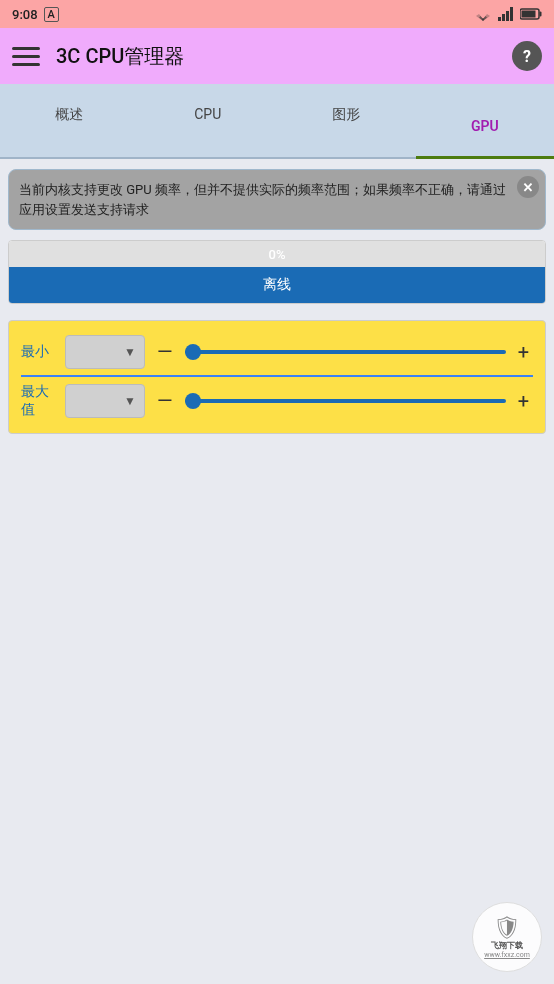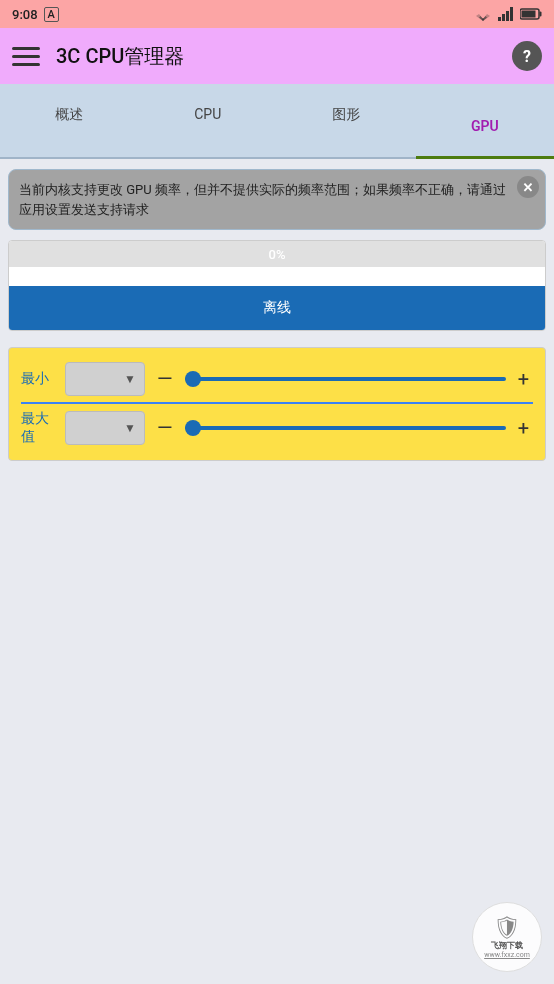--- a/index.html
+++ b/index.html
@@ -151,27 +151,26 @@
       top: 50%;
       left: 50%;
       transform: translate(-50%, -50%);
       color: white;
       font-size: 13px;
       font-weight: 500;
       white-space: nowrap;
     }
     .progress-status-row {
       background: #1a6bb5;
-      height: 44px;
+      height: 36px;
       display: flex;
       align-items: center;
       justify-content: center;
       color: white;
       font-size: 14px;
-      margin-top: 19px;
     }
 
     
     .divider-row {
       height: 10px;
       background: #e8eaf0;
     }
 
     
     .freq-card {

